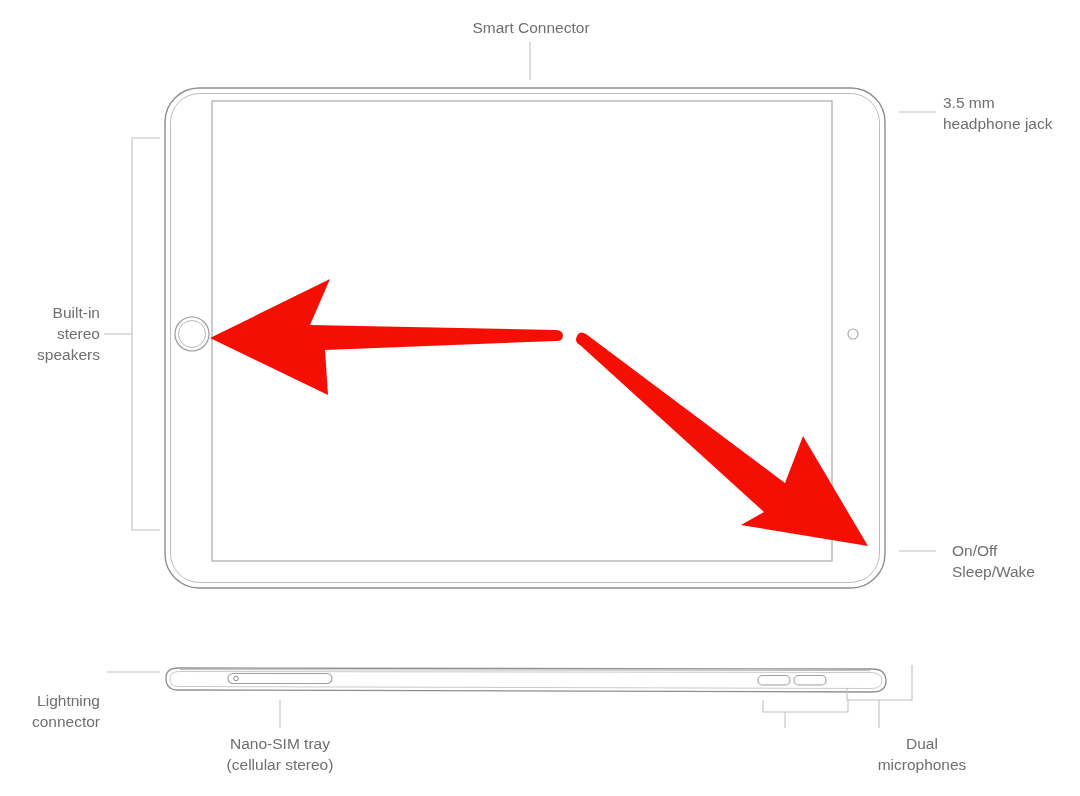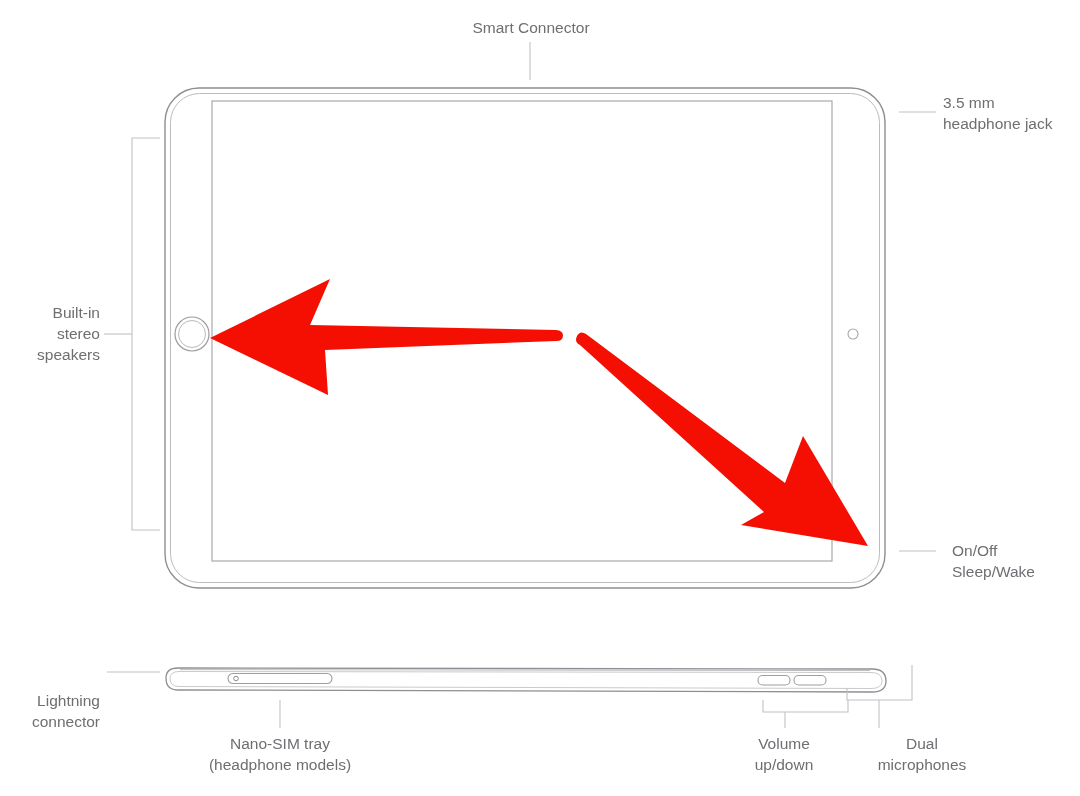--- a/index.html
+++ b/index.html
@@ -150,21 +150,19 @@
 stereo
 speakers</div>
 
   <div class="callout left" id="lbl-onoff-sleepwake">On/Off
 Sleep/Wake</div>
 
   <div class="callout right" id="lbl-lightning">Lightning
 connector</div>
 
   <div class="callout center" id="lbl-nano-sim">Nano-SIM tray
-(headphone models)</div>
+(cellular stereo)</div>
 
-  <div class="callout center" id="lbl-volume">Volume
-up/down</div>
 
   <div class="callout center" id="lbl-dual-mics">Dual
 microphones</div>
 
 </div>
 
 </body></html>

